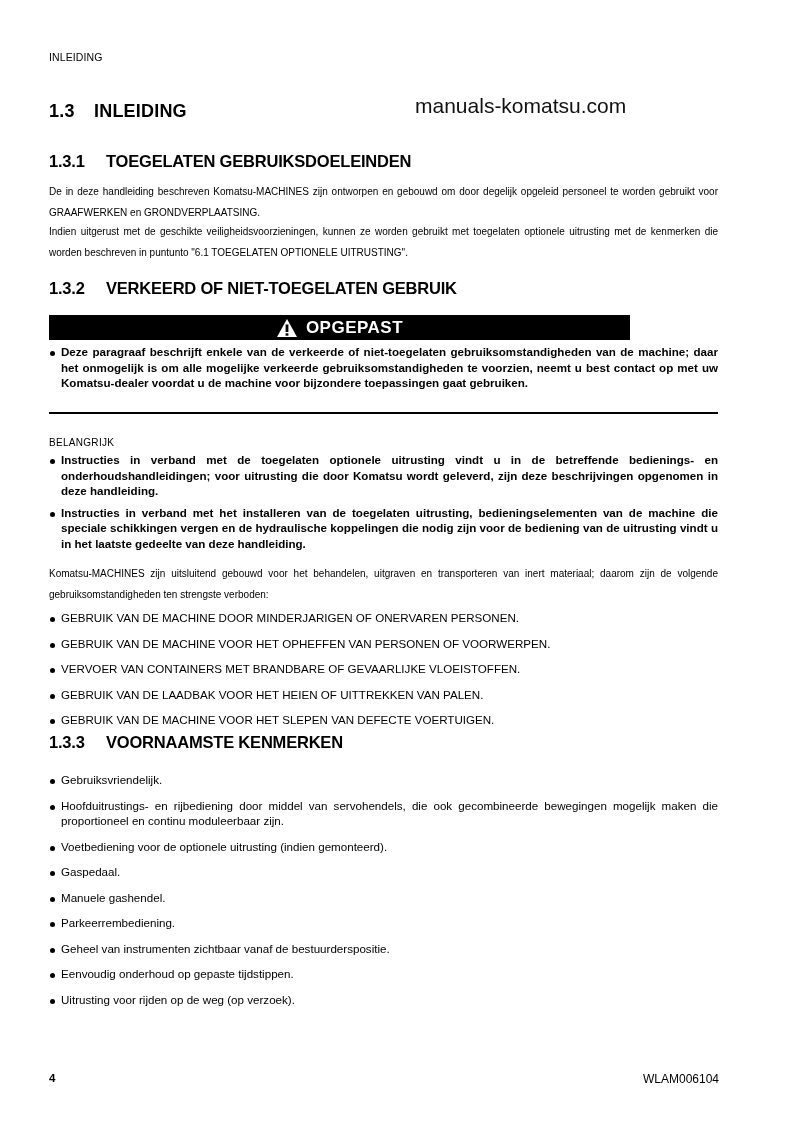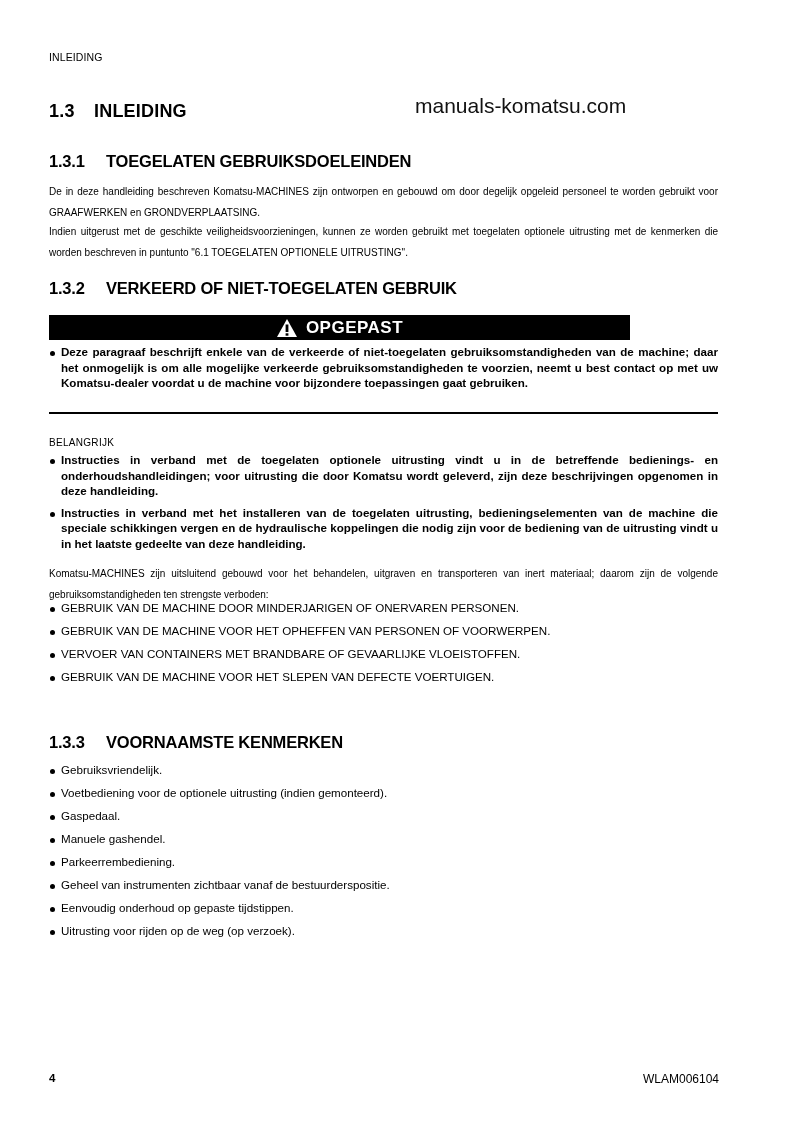--- a/index.html
+++ b/index.html
@@ -16,21 +16,21 @@
     .warn-bar { left: 49px; top: 315px; width: 581px; height: 25px; background: #000; color: #fff;
                 display: flex; align-items: center; justify-content: center; }
     .warn-bar .label { font-size: 17px; font-weight: bold; margin-left: 8px; letter-spacing: 0.5px; }
     .warn-bar svg { display: block; }
     .bold-list { left: 49px; width: 669px; font-size: 11.6px; line-height: 15.5px; font-weight: bold; text-align: justify; }
     .bullet { position: relative; padding-left: 12px; }
     .bullet::before { content: ""; position: absolute; left: 1px; top: 7px; width: 5px; height: 5px; border-radius: 50%; background: #000; }
     .rule { left: 49px; width: 669px; height: 2px; background: #000; }
     .subhead { left: 49px; top: 437px; font-size: 10px; letter-spacing: 0.3px; }
     .list { left: 49px; width: 669px; font-size: 11.6px; line-height: 15.5px; }
-    .list .bullet { text-align: justify; }
+    .list .bullet { text-align: justify; margin-top: 10px; }
     .footer-page { left: 49px; top: 1072px; font-size: 11.5px; font-weight: bold; }
     .footer-code { left: 643px; top: 1072px; font-size: 12px; }
   </style>
 </head>
 <body>
 
 <div class="abs running-header">INLEIDING</div>
 
 <div class="abs h1">
   <span class="num">1.3</span><span>INLEIDING</span>
@@ -69,29 +69,31 @@
   <div class="bullet">Instructies in verband met de toegelaten optionele uitrusting vindt u in de betreffende bedienings- en onderhoudshandleidingen; voor uitrusting die door Komatsu wordt geleverd, zijn deze beschrijvingen opgenomen in deze handleiding.</div>
   <div class="bullet" style="margin-top:6px;">Instructies in verband met het installeren van de toegelaten uitrusting, bedieningselementen van de machine die speciale schikkingen vergen en de hydraulische koppelingen die nodig zijn voor de bediening van de uitrusting vindt u in het laatste gedeelte van deze handleiding.</div>
 </div>
 
 <div class="abs para" style="top:563px;">Komatsu-MACHINES zijn uitsluitend gebouwd voor het behandelen, uitgraven en transporteren van inert materiaal; daarom zijn de volgende gebruiksomstandigheden ten strengste verboden:</div>
 
 <div class="abs list" style="top:600px;">
   <div class="bullet" style="margin-bottom:7.5px;">GEBRUIK VAN DE MACHINE DOOR MINDERJARIGEN OF ONERVAREN PERSONEN.</div>
   <div class="bullet" style="margin-bottom:7.5px;">GEBRUIK VAN DE MACHINE VOOR HET OPHEFFEN VAN PERSONEN OF VOORWERPEN.</div>
   <div class="bullet" style="margin-bottom:7.5px;">VERVOER VAN CONTAINERS MET BRANDBARE OF GEVAARLIJKE VLOEISTOFFEN.</div>
+  <div class="bullet" style="margin-bottom:7.5px;">GEBRUIK VAN DE LAADBAK VOOR HET HEIEN OF UITTREKKEN VAN PALEN.</div>
   <div class="bullet">GEBRUIK VAN DE MACHINE VOOR HET SLEPEN VAN DEFECTE VOERTUIGEN.</div>
 </div>
 
 <div class="abs h2" style="top:733px;">
   <span class="num">1.3.3</span><span>VOORNAAMSTE KENMERKEN</span>
 </div>
 
 <div class="abs list" style="top:762px;">
   <div class="bullet" style="margin-bottom:7.5px;">Gebruiksvriendelijk.</div>
+  <div class="bullet" style="margin-bottom:7.5px;">Hoofduitrustings- en rijbediening door middel van servohendels, die ook gecombineerde bewegingen mogelijk maken die proportioneel en continu moduleerbaar zijn.</div>
   <div class="bullet" style="margin-bottom:7.5px;">Voetbediening voor de optionele uitrusting (indien gemonteerd).</div>
   <div class="bullet" style="margin-bottom:7.5px;">Gaspedaal.</div>
   <div class="bullet" style="margin-bottom:7.5px;">Manuele gashendel.</div>
   <div class="bullet" style="margin-bottom:7.5px;">Parkeerrembediening.</div>
   <div class="bullet" style="margin-bottom:7.5px;">Geheel van instrumenten zichtbaar vanaf de bestuurderspositie.</div>
   <div class="bullet" style="margin-bottom:7.5px;">Eenvoudig onderhoud op gepaste tijdstippen.</div>
   <div class="bullet">Uitrusting voor rijden op de weg (op verzoek).</div>
 </div>
 
 <div class="abs footer-page">4</div>

